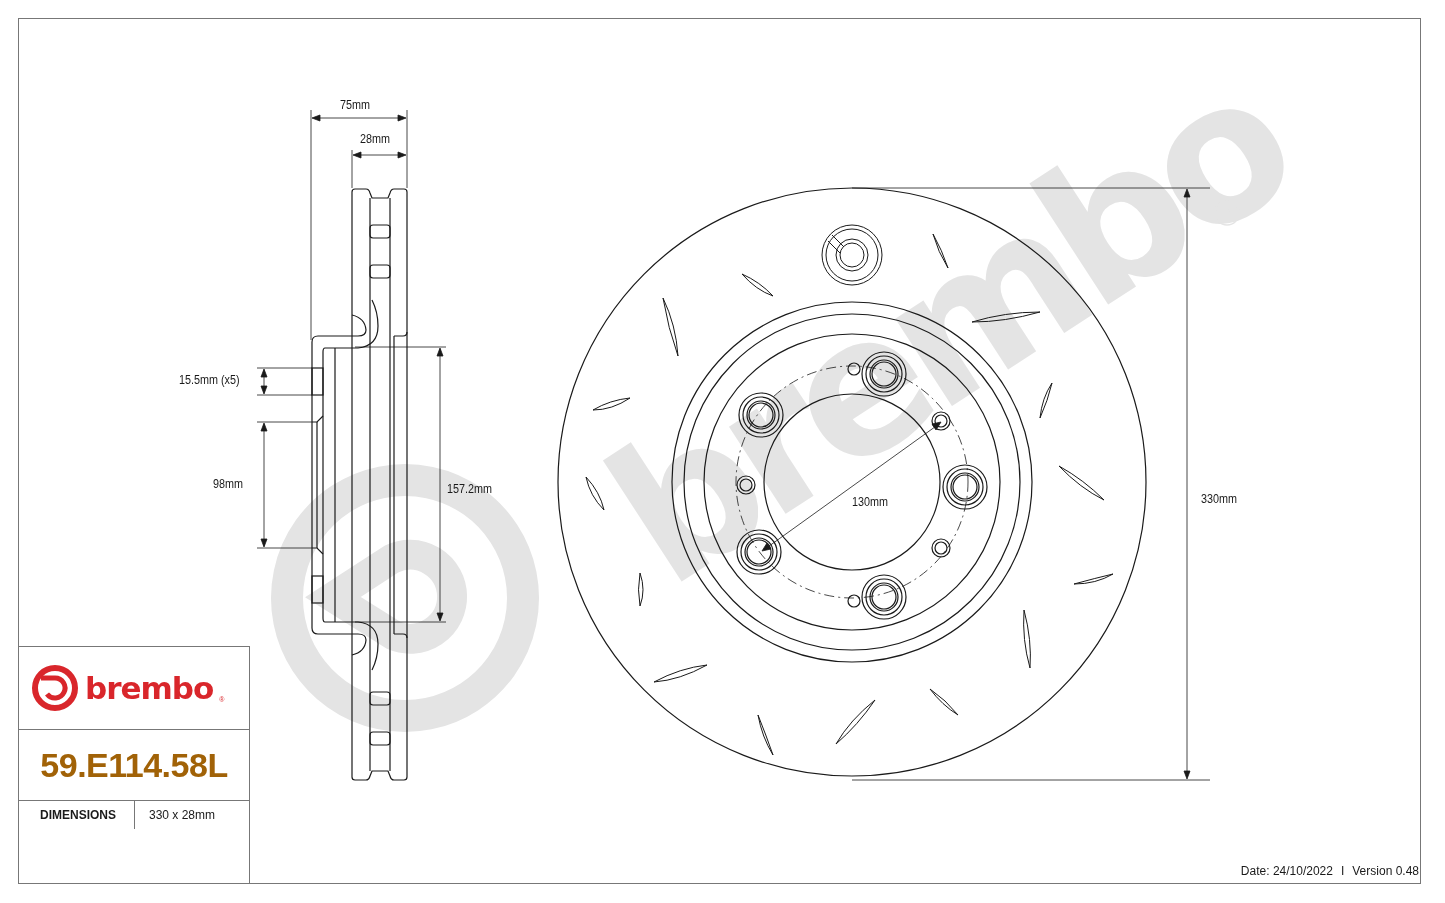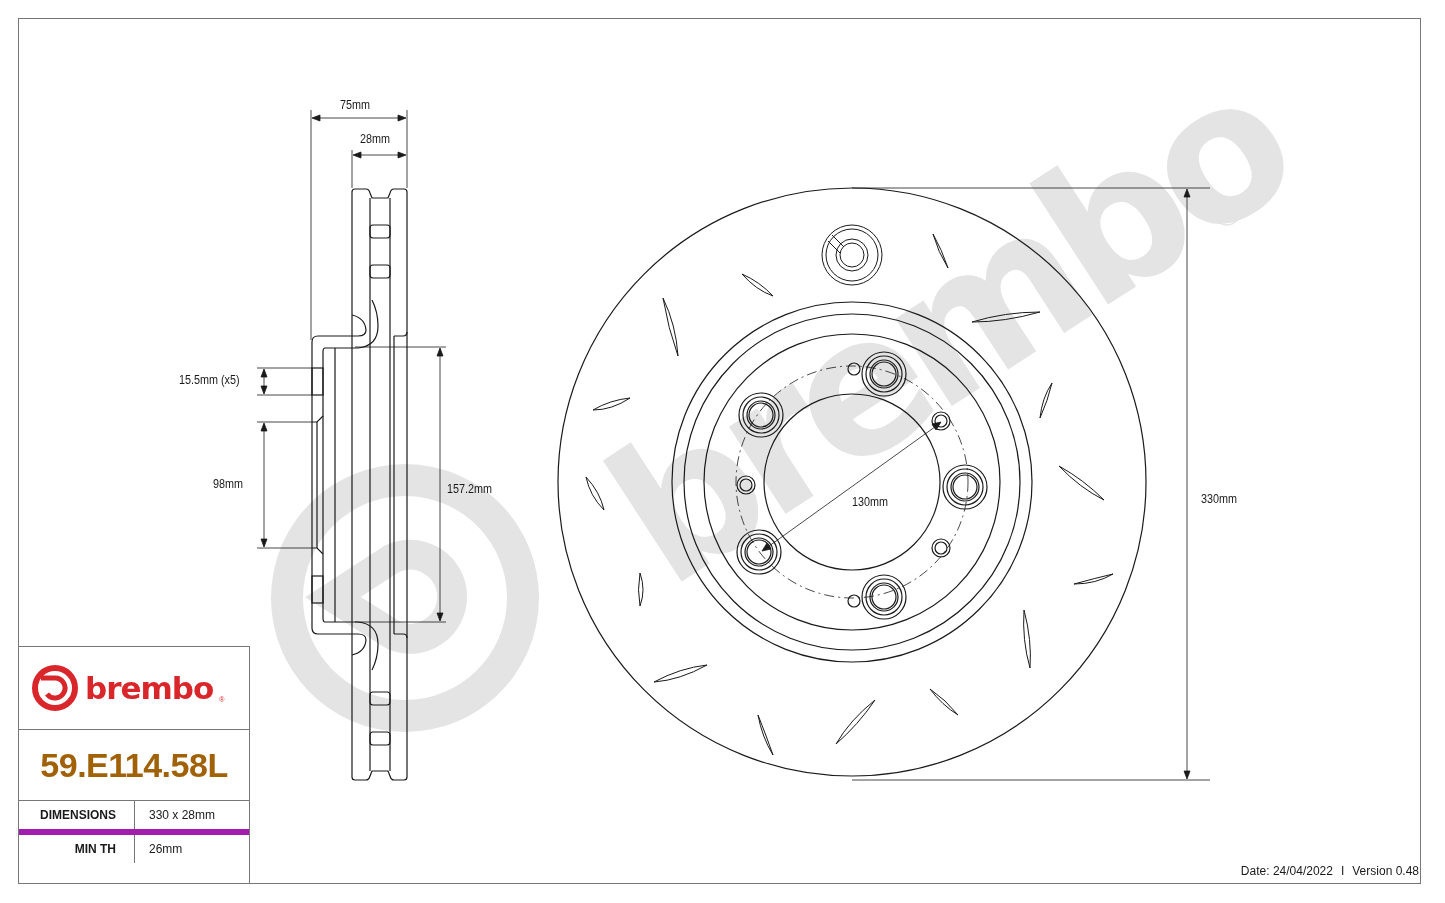--- a/index.html
+++ b/index.html
@@ -13,21 +13,21 @@
   .titleblock { position: absolute; left: 18px; top: 646px; width: 232px; height: 238px;
                 border: 1px solid #777; box-sizing: border-box; background: #fff; }
   .tb-logo { height: 82px; border-bottom: 1px solid #777; display: flex; align-items: center;
              padding-left: 12px; gap: 6px; }
   .tb-logo .word { font-family: "DejaVu Sans", sans-serif; font-weight: bold; font-size: 31px;
                    color: #d9262b; letter-spacing: -1px; }
   .tb-logo .reg { font-size: 7px; color: #d9262b; align-self: flex-end; margin-bottom: 26px; }
   .tb-part { height: 70px; border-bottom: 1px solid #777; display: flex; align-items: center;
              justify-content: center; font-family: "Liberation Sans", sans-serif; font-weight: bold;
              font-size: 34px; color: #a16207; letter-spacing: -0.5px; }
-  .tb-row { display: flex; height: 28px; border-bottom: 6px solid #a21caf; font-size: 12px; }
+  .tb-row { display: flex; height: 28px; border-bottom: 1px solid #a21caf; font-size: 12px; }
   .tb-row:last-child { border-bottom: none; }
   .tb-row .k { width: 116px; border-right: 1px solid #777; text-align: right; padding-right: 18px;
                box-sizing: border-box; font-weight: bold; line-height: 28px; }
   .tb-row .v { padding-left: 14px; line-height: 28px; }
   .footer { position: absolute; right: 26px; top: 864px; font-size: 12px; color: #1a1a1a; }
   .footer .sep { margin: 0 8px; }
 </style>
 </head>
 <body>
 
@@ -206,21 +206,17 @@
       <path d="M10 14 L24 14 A10 10 0 1 1 16 30" fill="none" stroke="#d9262b" stroke-width="5"></path>
     </svg>
     <span class="word">brembo</span>
     <span class="reg">®</span>
   </div>
   <div class="tb-part">59.E114.58L</div>
   <div class="tb-row">
     <div class="k">DIMENSIONS</div>
     <div class="v">330 x 28mm</div>
   </div>
-  <div class="tb-row">
-    <div class="k">MIN TH</div>
-    <div class="v">26mm</div>
-  </div>
 </div>
 
 <div class="footer">
-  <span>Date: 24/04/2022</span><span class="sep">I</span><span>Version 0.48</span>
+  <span>Date: 24/10/2022</span><span class="sep">I</span><span>Version 0.48</span>
 </div>
 
 </body></html>

